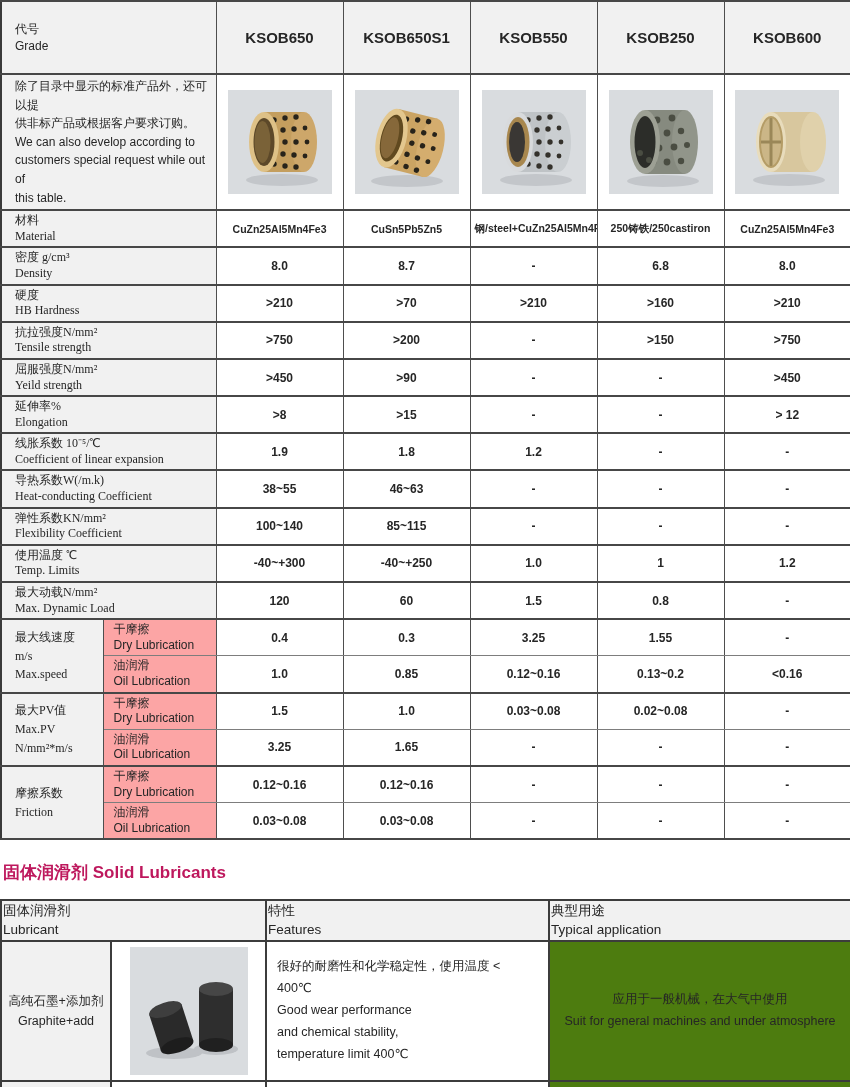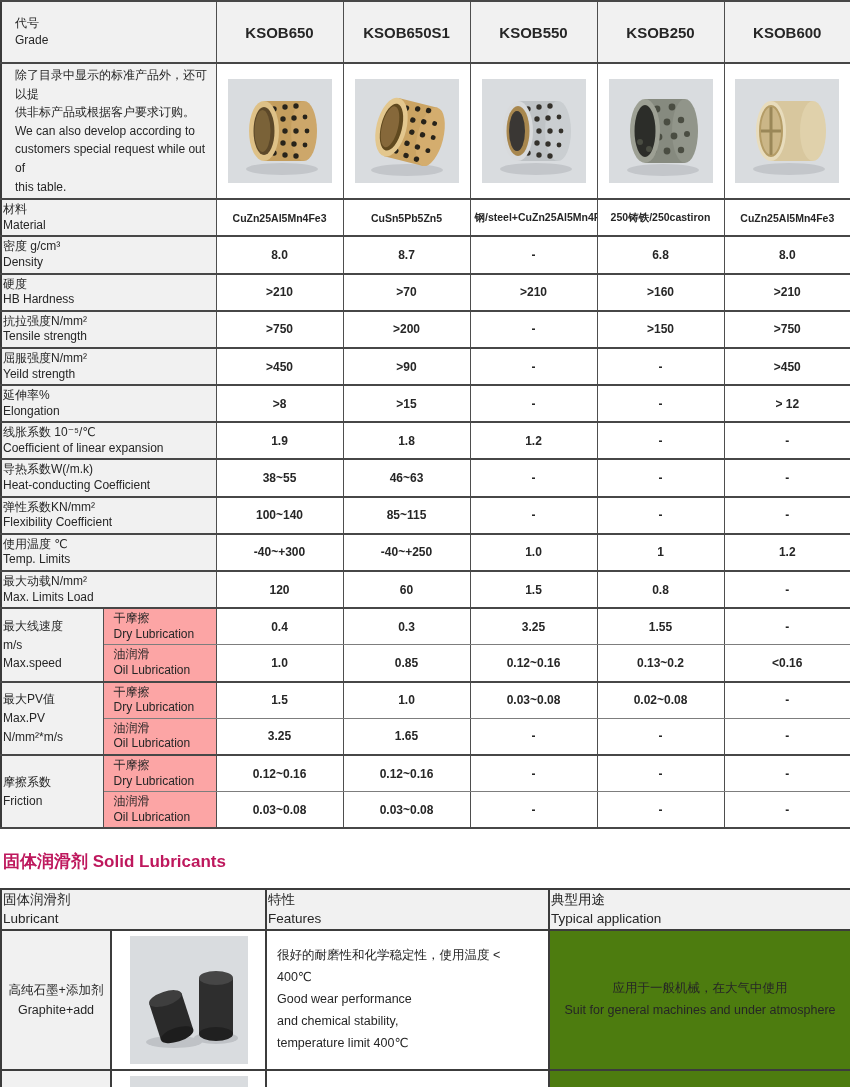--- a/index.html
+++ b/index.html
@@ -13,27 +13,27 @@
     border-left:1px solid #4e4e4e;border-right:1px solid #4e4e4e;
     border-top:2px solid #474747;border-bottom:2px solid #474747;
     vertical-align:middle;overflow:hidden;padding:2px 4px;
   }
   .spec tr.sub-second td{border-top:1px solid #7d7d7d;}
   .spec tr.sub-first  td{border-bottom:1px solid #7d7d7d;}
   .spec tr.sub-first  td.glabel{border-bottom:2px solid #474747;}
 
   .spec th{background:#f1f1f1;font-weight:700;font-size:15px;text-align:center;}
   .spec th.label{text-align:left;font-weight:400;font-size:12px;padding-left:13px;line-height:1.4;}
-  .spec td.label,.spec td.glabel{background:#f1f1f1;text-align:left;font-size:12px;line-height:1.3;padding-left:1px;}
+  .spec td.label,.spec td.glabel{background:#f1f1f1;text-align:left;font-size:12px;line-height:1.3;padding-left:13px;font-family:Liberation Serif, serif;}
   .spec td.sublabel{background:#fca5a5;text-align:left;font-size:12px;line-height:1.3;padding-left:10px;}
   .spec td.glabel{line-height:1.55;margin-left:18px;}
   .spec td.v{text-align:center;font-size:12px;font-weight:600;}
   .spec td.mat{font-size:10.5px;letter-spacing:0;}
   .spec td.intro{background:#f1f1f1;font-size:12px;line-height:1.55;padding-left:13px;padding-right:6px;}
-  .spec tr.h-header{height:62px;}
+  .spec tr.h-header{height:73px;}
   .spec tr.h-img{height:123px;}
   .spec tr.h-mat{height:26px;}
   .spec tr.r{height:30px;}
   .photo-cell{background:#fff;text-align:center;padding:0;}
   .photo-cell svg{display:block;margin:4px auto;}
 
   
   h2.sec{margin:21px 0 15px 3px;font-size:17px;font-weight:700;color:#be185d;}
 
   
@@ -334,21 +334,21 @@
       <td class="v">-40~+300</td>
       <td class="v">-40~+250</td>
       <td class="v">1.0</td>
       <td class="v">1</td>
       <td class="v">1.2</td>
     </tr>
 
     <tr class="r">
       <td colspan="2" class="label">
         <div class="zh">最大动载N/mm²</div>
-        <div class="en">Max. Limits Load</div>
+        <div class="en">Max. Dynamic Load</div>
       </td>
       <td class="v">120</td>
       <td class="v">60</td>
       <td class="v">1.5</td>
       <td class="v">0.8</td>
       <td class="v">-</td>
     </tr>
 
     <tr class="r sub-first">
       <td class="glabel" rowspan="2">

